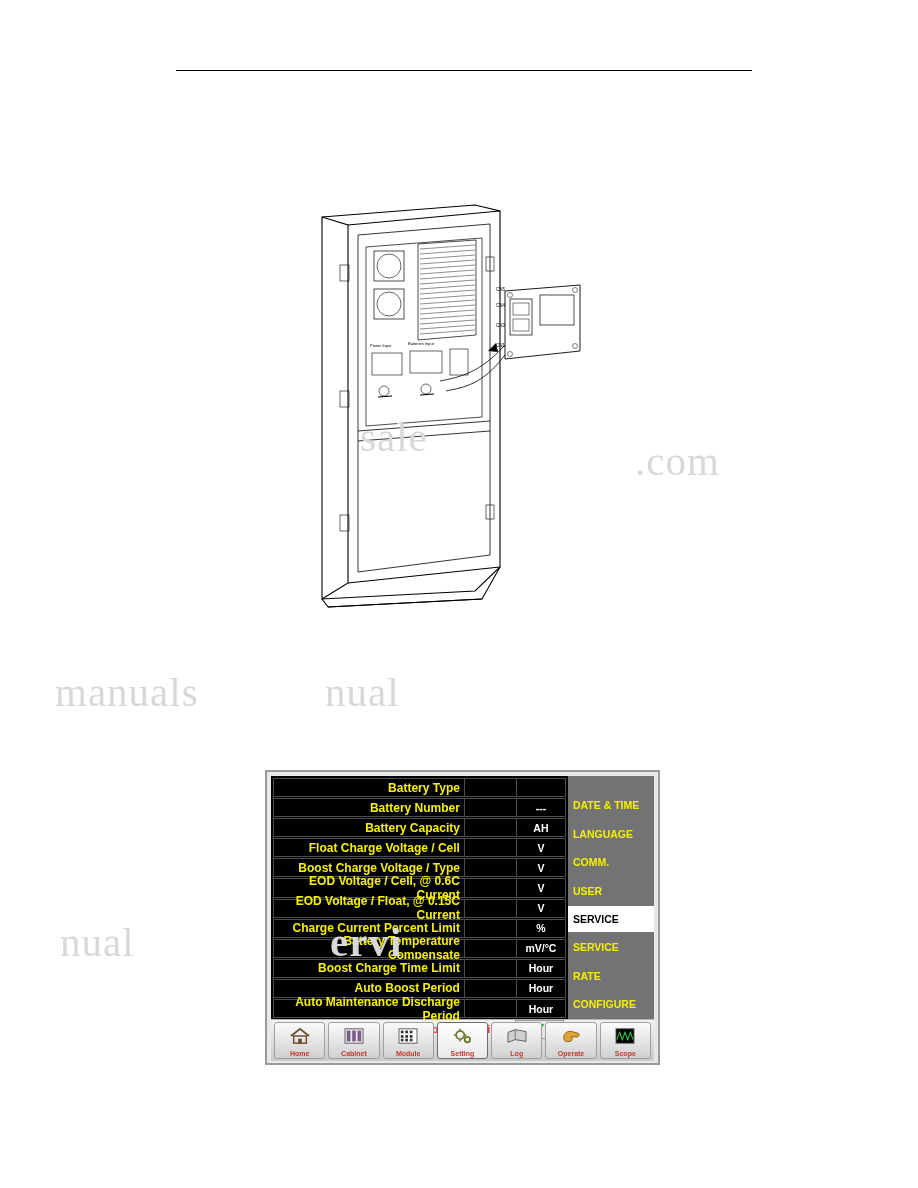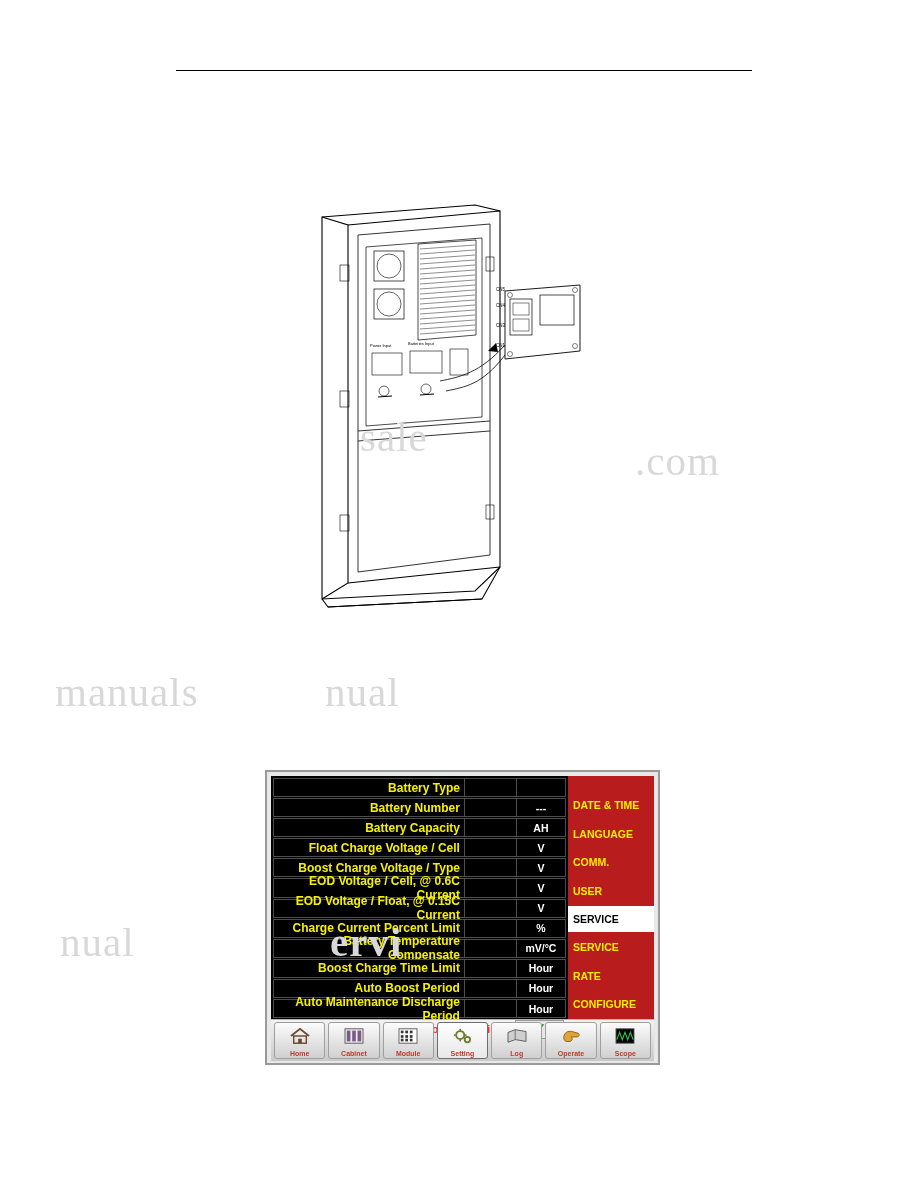--- a/index.html
+++ b/index.html
@@ -151,21 +151,21 @@
   .check {
     color: #1faa1f;
     font-size: 17px;
     font-weight: bold;
     line-height: 1;
   }
 
   
   .menu {
     width: 87px;
-    background: #b91c1c;
+    background: #737373;
     display: flex;
     flex-direction: column;
     justify-content: flex-start;
     padding-top: 16px;
     box-sizing: border-box;
   }
   .menu-item {
     height: 29.5px;
     margin-bottom: 1.6px;
     display: flex;

